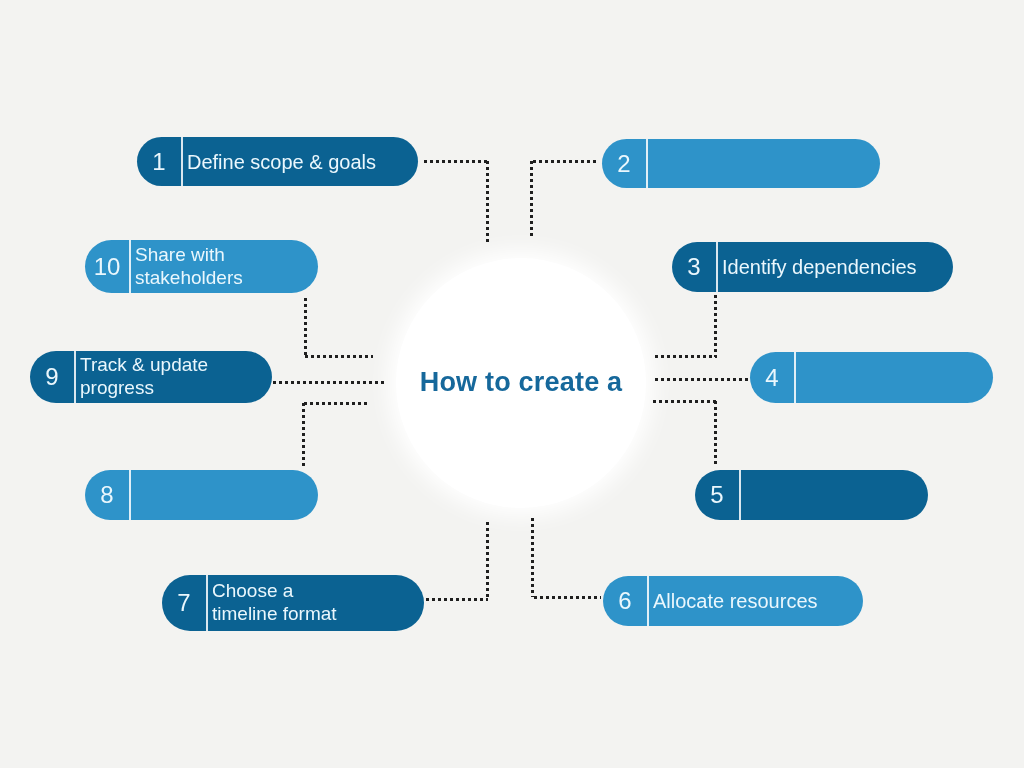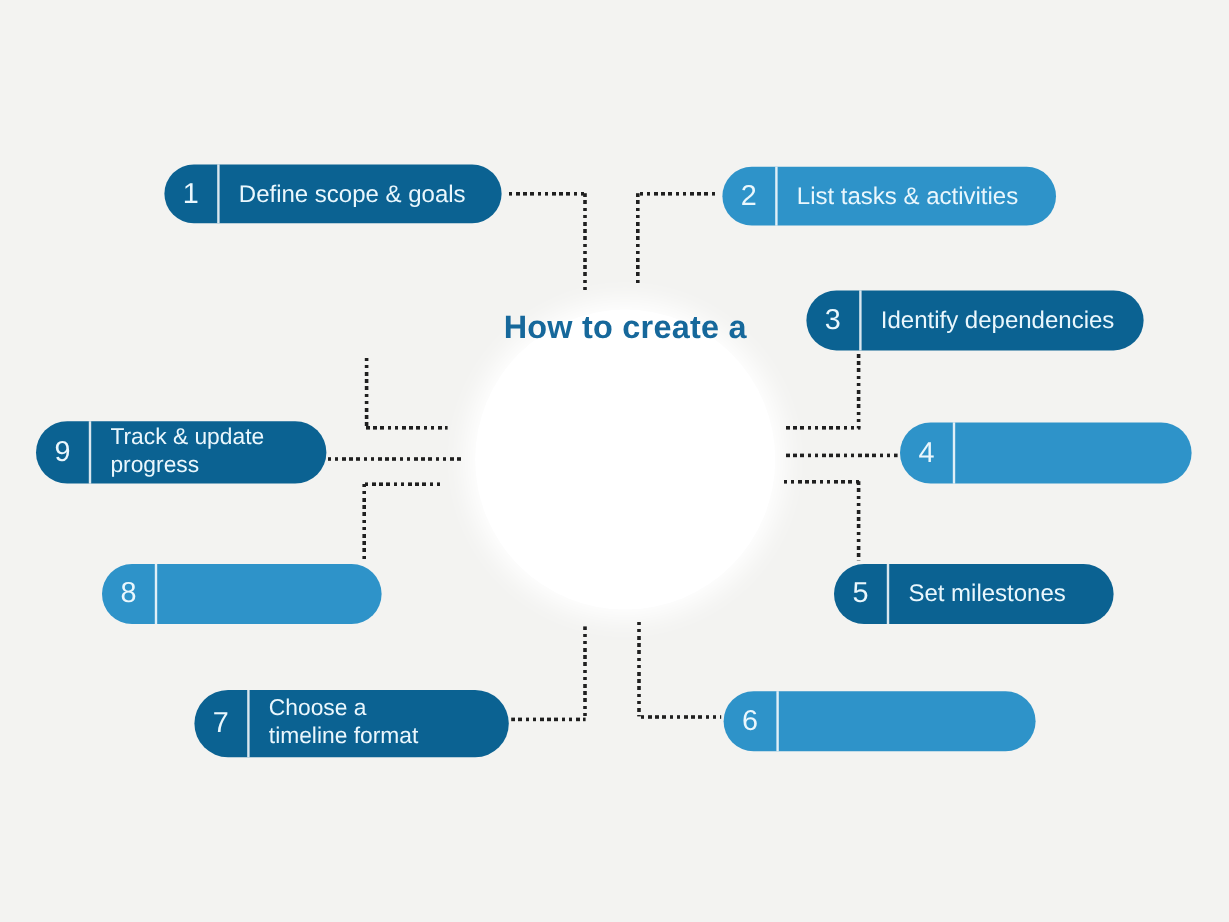--- a/index.html
+++ b/index.html
@@ -28,20 +28,21 @@
     border-radius: 50%;
     box-shadow: 0 0 22px 8px #ffffff;
   }
   .center-title {
     position: absolute;
     left: 371px; top: 258px;
     width: 300px; height: 250px;
     display: flex;
     flex-direction: column;
     align-items: center;
+    justify-content: center;
     text-align: center;
     color: var(--title);
     font-size: 27px;
     font-weight: 600;
     line-height: 1.15;
     letter-spacing: 0.2px;
   }
   .pill {
     position: absolute;
     display: flex;
@@ -56,21 +57,21 @@
     text-align: center;
     font-size: 24px;
     font-weight: 400;
   }
   .pill-sep {
     flex: 0 0 2px;
     align-self: stretch;
     background: rgba(255,255,255,0.85);
   }
   .pill-label {
-    padding-left: 16px;
+    padding-left: 4px;
     padding-right: 10px;
     font-size: 20px;
     font-weight: 500;
     white-space: pre-line;
     line-height: 1.2;
   }
   .pill.two-line .pill-label { font-size: 19px; }
   .conn { position: absolute; }
   .conn.h {
     height: 3px;
@@ -112,43 +113,42 @@
 
   <div class="pill dark" style="left:137px; top:137px; width:281px; height:49px;">
     <div class="pill-num">1</div>
     <div class="pill-sep"></div>
     <div class="pill-label">Define scope &amp; goals</div>
   </div>
 
   <div class="pill light" style="left:602px; top:139px; width:278px; height:49px;">
     <div class="pill-num">2</div>
     <div class="pill-sep"></div>
-    <div class="pill-label">List tasks &amp; activities</div>
   </div>
 
   <div class="pill dark" style="left:672px; top:242px; width:281px; height:50px;">
     <div class="pill-num">3</div>
     <div class="pill-sep"></div>
     <div class="pill-label">Identify dependencies</div>
   </div>
 
   <div class="pill light two-line" style="left:750px; top:352px; width:243px; height:51px;">
     <div class="pill-num">4</div>
     <div class="pill-sep"></div>
   </div>
 
   <div class="pill dark" style="left:695px; top:470px; width:233px; height:50px;">
     <div class="pill-num">5</div>
     <div class="pill-sep"></div>
-    <div class="pill-label">Set milestones</div>
   </div>
 
   <div class="pill light" style="left:603px; top:576px; width:260px; height:50px;">
     <div class="pill-num">6</div>
     <div class="pill-sep"></div>
+    <div class="pill-label">Allocate resources</div>
   </div>
 
   <div class="pill dark two-line" style="left:162px; top:575px; width:262px; height:56px;">
     <div class="pill-num">7</div>
     <div class="pill-sep"></div>
     <div class="pill-label">Choose a
 timeline format</div>
   </div>
 
   <div class="pill light" style="left:85px; top:470px; width:233px; height:50px;">
@@ -156,14 +156,20 @@
     <div class="pill-sep"></div>
   </div>
 
   <div class="pill dark two-line" style="left:30px; top:351px; width:242px; height:52px;">
     <div class="pill-num">9</div>
     <div class="pill-sep"></div>
     <div class="pill-label">Track &amp; update
 progress</div>
   </div>
 
+  <div class="pill light two-line" style="left:85px; top:240px; width:233px; height:53px;">
+    <div class="pill-num">10</div>
+    <div class="pill-sep"></div>
+    <div class="pill-label">Share with
+stakeholders</div>
+  </div>
 
 </div>
 
 </body></html>

